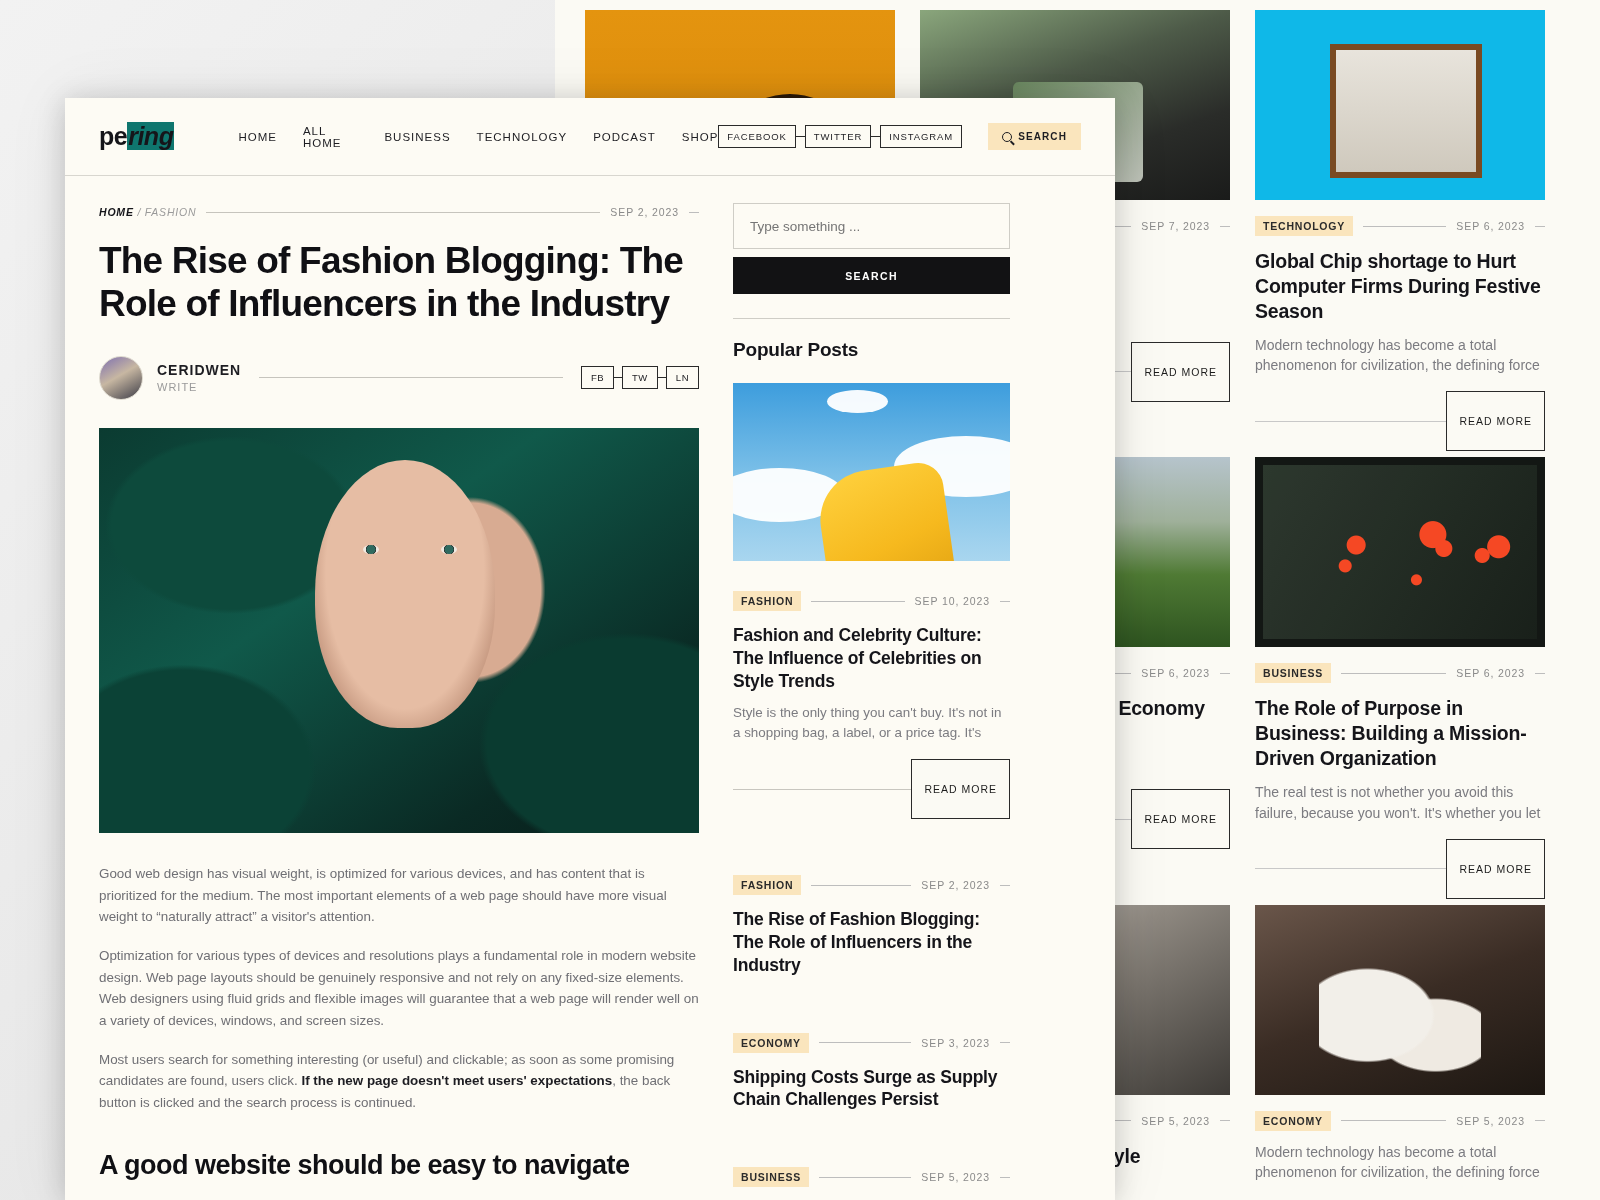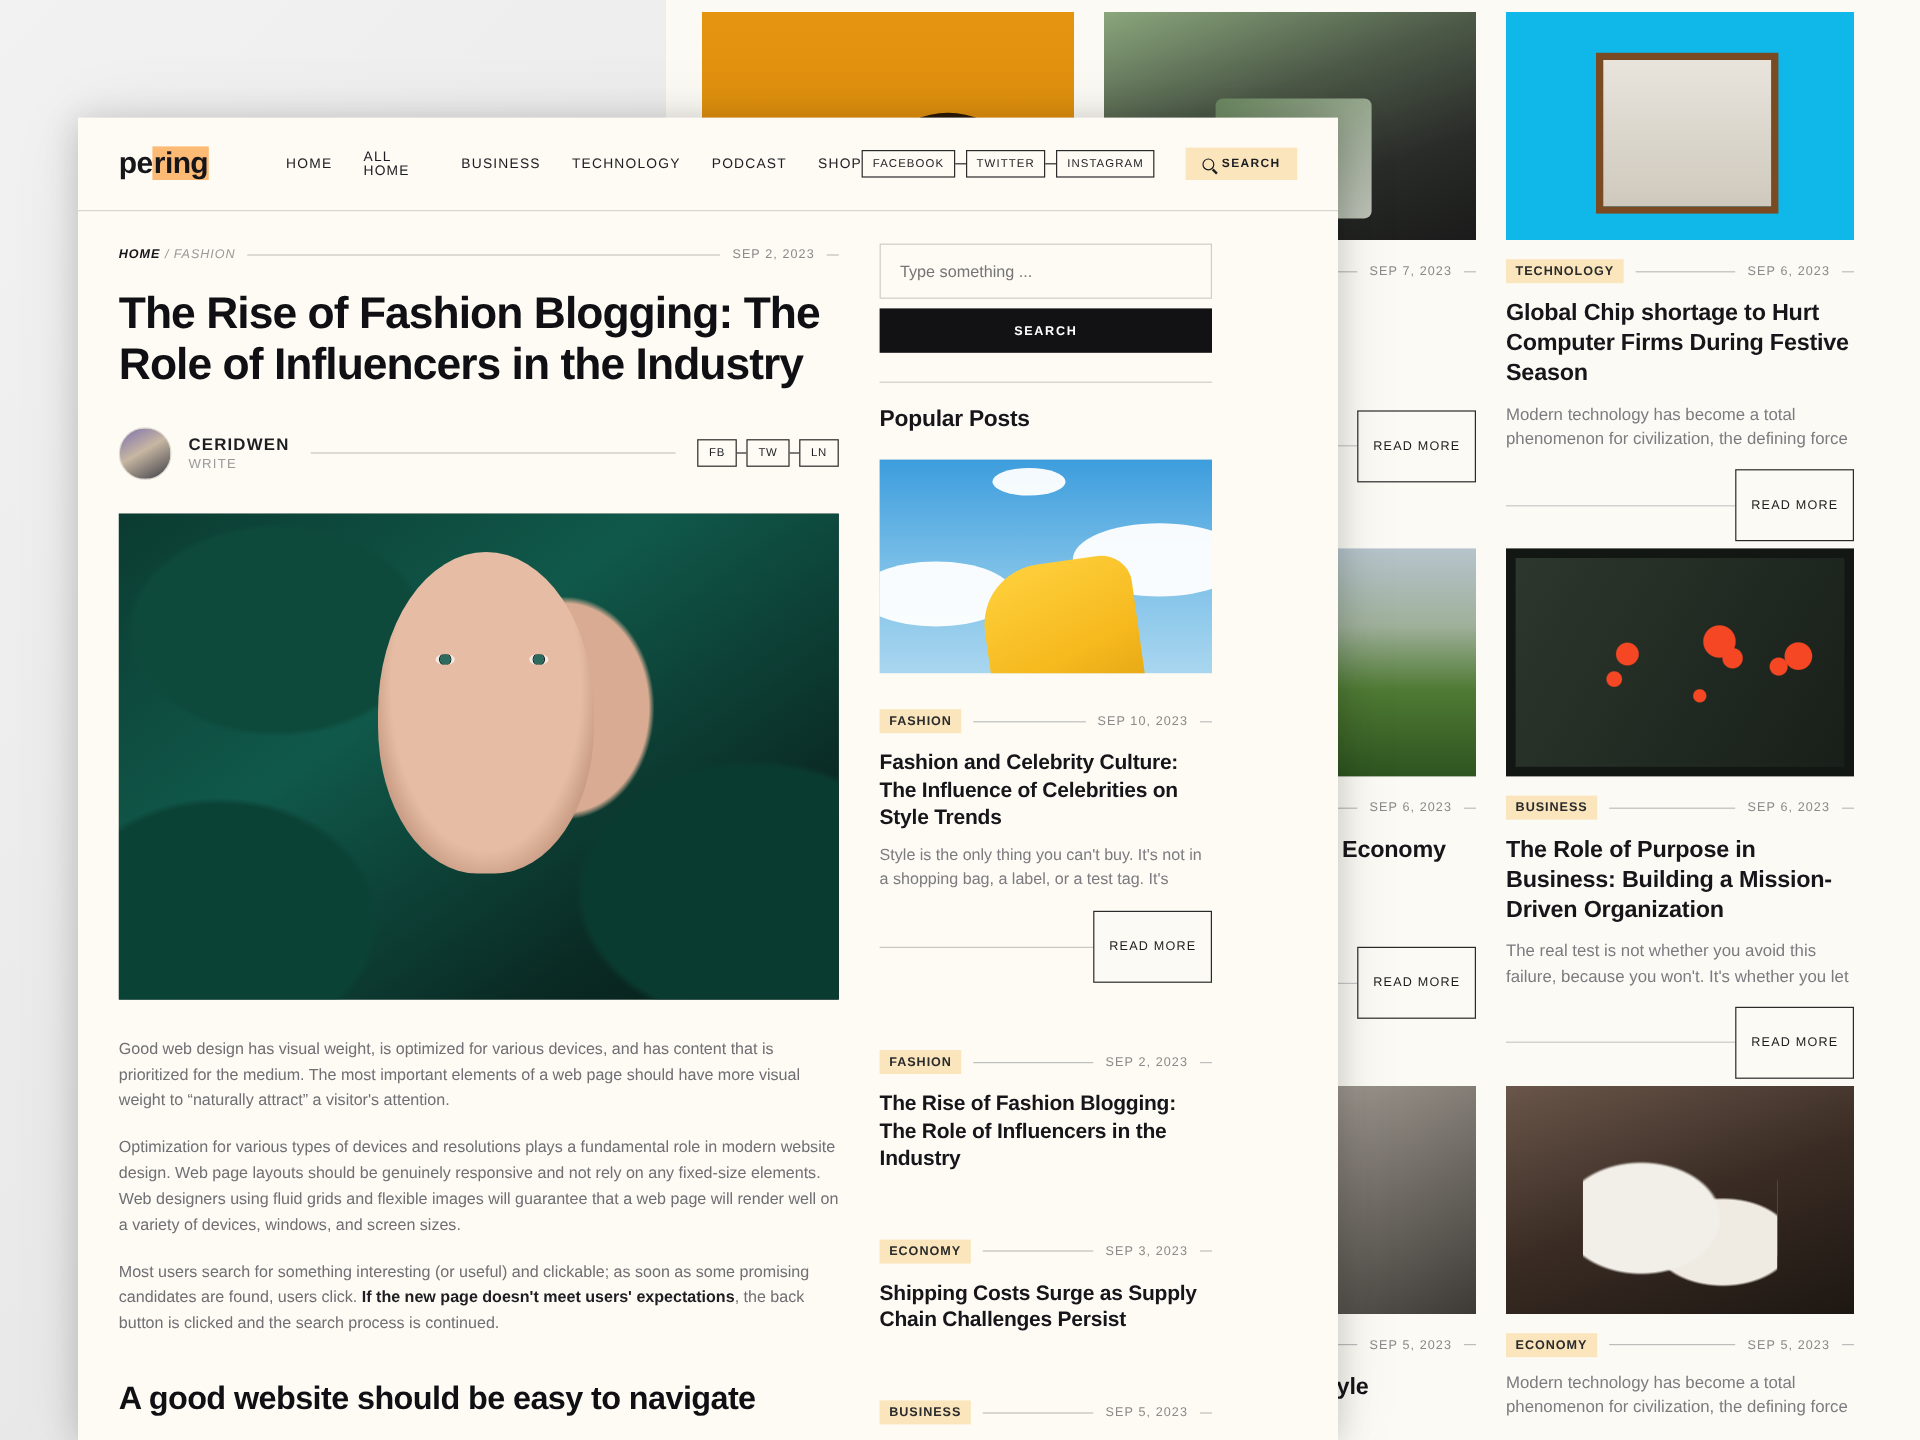--- a/index.html
+++ b/index.html
@@ -81,21 +81,21 @@
   .fg-page {
     position: absolute; left: 65px; top: 98px; width: 1050px; height: 1102px;
     background: #fdfbf4;
     box-shadow: 0 3px 26px rgba(0,0,0,.18), 0 0 60px rgba(0,0,0,.07);
     overflow: hidden;
   }
   
   .site-header { height: 78px; display: flex; align-items: center; padding: 0 34px;
     border-bottom: 1px solid #d8d6cf; }
   .logo { font-size: 25px; font-weight: 700; letter-spacing: -.5px; color: #15151a; position: relative; }
-  .logo .hl { background: #fdba74; padding: 0 1px; }
+  .logo .hl { background: #0f766e; padding: 0 1px; font-style: italic; }
   .nav { display: flex; align-items: center; gap: 26px; margin-left: 64px; }
   .nav a { font-size: 11.5px; letter-spacing: 1px; color: #1d1d22; text-decoration: none; font-weight: 500; }
   .social-row { margin-left: auto; display: flex; align-items: center; }
   .social-row .sb {
     border: 1px solid #2a2a2a; font-size: 9.5px; letter-spacing: .9px; padding: 5px 8px;
     color: #1d1d22; background: #fdfbf4;
   }
   .social-row .link { width: 9px; height: 1px; background: #2a2a2a; }
   .search-btn {
     margin-left: 26px; background: #fae5bd; font-size: 10px; letter-spacing: 1.1px;
@@ -437,21 +437,21 @@
           <span class="dress"></span>
         </div>
         <div class="pp-item">
           <div class="bg-meta">
             <span class="chip">FASHION</span>
             <span class="meta-rule"></span>
             <span class="meta-date">SEP 10, 2023</span>
             <span class="meta-dash"></span>
           </div>
           <div class="pp-title">Fashion and Celebrity Culture: The Influence of Celebrities on Style Trends</div>
-          <div class="pp-exc">Style is the only thing you can't buy. It's not in a shopping bag, a label, or a test tag. It's</div>
+          <div class="pp-exc">Style is the only thing you can't buy. It's not in a shopping bag, a label, or a price tag. It's</div>
           <div class="pp-foot">
             <span class="rule"></span>
             <span class="readmore">READ MORE</span>
           </div>
         </div>
 
         <div class="pp-gap"></div>
 
         
         <div class="pp-item">

